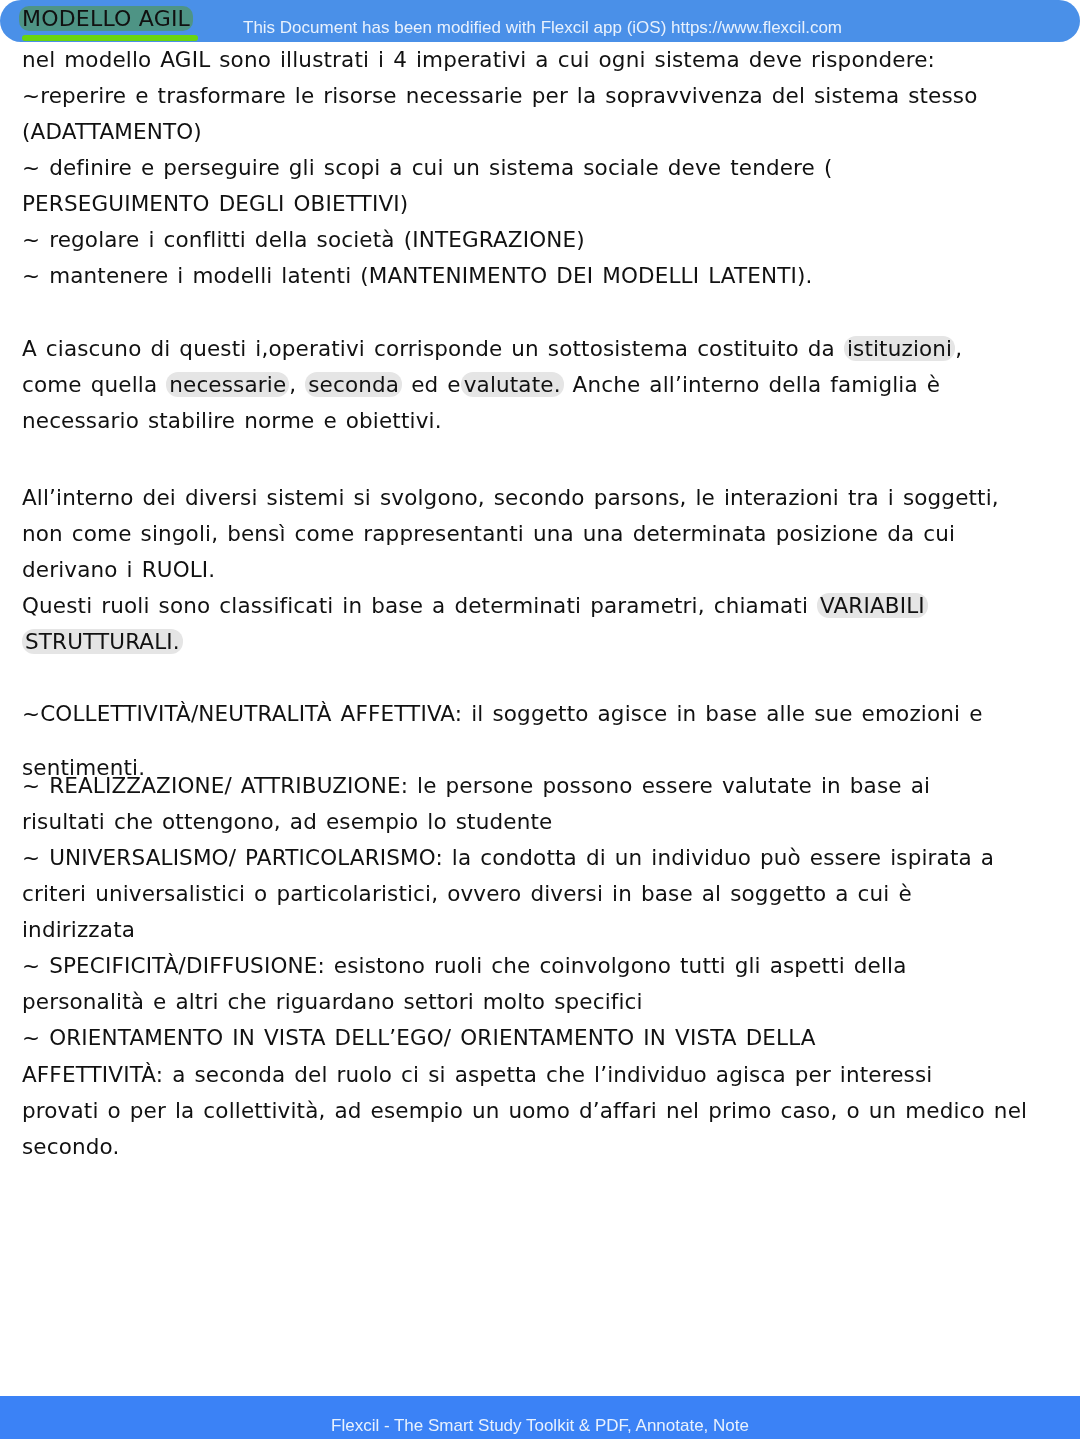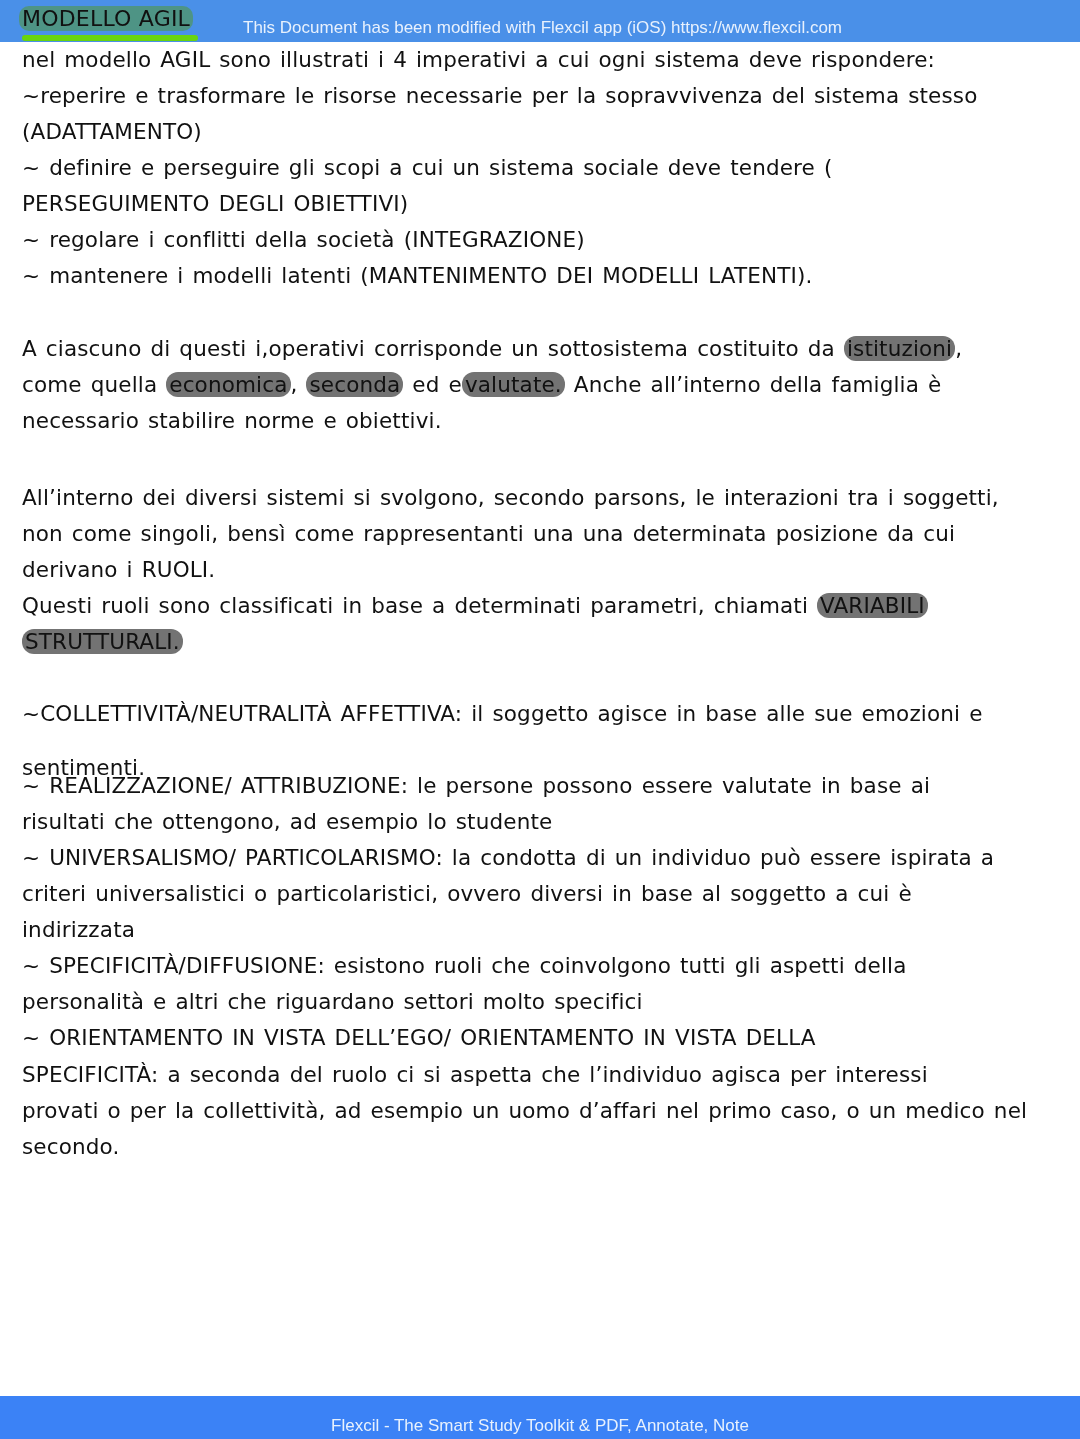--- a/index.html
+++ b/index.html
@@ -5,20 +5,21 @@
   html, body { margin: 0; padding: 0; }
   body {
     width: 1080px; height: 1439px; position: relative; overflow: hidden;
     background: #ffffff;
     font-family: "DejaVu Sans", sans-serif;
     color: #111111;
   }
   .topbar {
     position: absolute; left: 0; top: 0; width: 1080px; height: 42px;
     background: #4a90e8;
+    border-radius: 21px;
   }
   .topbar .watermark {
     position: absolute; left: 243px; top: 18px;
     font-family: "Liberation Sans", sans-serif; font-size: 17px; color: #e8f1fd;
     white-space: nowrap;
   }
   .title {
     position: absolute; left: 22px; top: 6px;
     font-size: 22px; color: #111; white-space: nowrap; letter-spacing: 0.2px;
     padding: 0 3px; margin-left: -3px;
@@ -43,21 +44,21 @@
   }
   .ul {
     text-decoration: none;
     background-image: linear-gradient(#6ad40e, #6ad40e);
     background-repeat: no-repeat;
     background-size: 100% 6px;
     background-position: 0 27px;
     padding-bottom: 2px;
   }
   .hl {
-    background: #737373; border-radius: 12px; padding: 0 3px;
+    background: #e5e5e5; border-radius: 12px; padding: 0 3px;
   }
 </style>
 </head>
 <body>
 
 <div class="topbar">
   <span class="watermark">This Document has been modified with Flexcil app (iOS) https://www.flexcil.com</span>
 </div>
 <div class="title">MODELLO AGIL</div>
 <div class="title-ul"></div>
@@ -81,21 +82,21 @@
   <span>~ regolare i conflitti della società </span><span class="ul">(INTEGRAZIONE</span><span>)</span>
 </div>
 <div class="line" style="top:261px">
   <span>~ mantenere i modelli latenti (</span><span class="ul">MANTENIMENTO DEI MODELLI LATENTI</span><span>).</span>
 </div>
 
 <div class="line" style="top:334px">
   <span>A ciascuno di questi i,operativi corrisponde un sottosistema costituito da </span><span class="hl">istituzioni</span><span>,</span>
 </div>
 <div class="line" style="top:370px">
-  <span>come quella </span><span class="hl">economica</span><span>, </span><span class="hl">seconda</span><span> ed e</span><span class="hl">valutate.</span><span> Anche all’interno della famiglia è</span>
+  <span>come quella </span><span class="hl">necessarie</span><span>, </span><span class="hl">seconda</span><span> ed e</span><span class="hl">valutate.</span><span> Anche all’interno della famiglia è</span>
 </div>
 <div class="line" style="top:406px">
   <span>necessario stabilire norme e obiettivi.</span>
 </div>
 
 <div class="line" style="top:483px">
   <span>All’interno dei diversi sistemi si svolgono, secondo parsons, le interazioni tra i soggetti,</span>
 </div>
 <div class="line" style="top:519px">
   <span>non come singoli, bensì come rappresentanti una una determinata posizione da cui</span>
@@ -138,21 +139,21 @@
   <span>~ </span><span class="ul">SPECIFICITÀ/DIFFUSIONE</span><span>: esistono ruoli che coinvolgono tutti gli aspetti della</span>
 </div>
 <div class="line" style="top:987px">
   <span>personalità e altri che riguardano settori molto specifici</span>
 </div>
 
 <div class="line" style="top:1023px">
   <span>~ </span><span class="ul">ORIENTAMENTO IN VISTA DELL’EGO/ ORIENTAMENTO IN VISTA DELLA</span>
 </div>
 <div class="line" style="top:1060px">
-  <span class="ul">SPECIFICITÀ</span><span>: a seconda del ruolo ci si aspetta che l’individuo agisca per interessi</span>
+  <span class="ul">AFFETTIVITÀ</span><span>: a seconda del ruolo ci si aspetta che l’individuo agisca per interessi</span>
 </div>
 <div class="line" style="top:1096px">
   <span>provati o per la collettività, ad esempio un uomo d’affari nel primo caso, o un medico nel</span>
 </div>
 <div class="line" style="top:1132px">
   <span>secondo.</span>
 </div>
 
 <div class="footer">
   <div class="text">Flexcil - The Smart Study Toolkit &amp; PDF, Annotate, Note</div>

